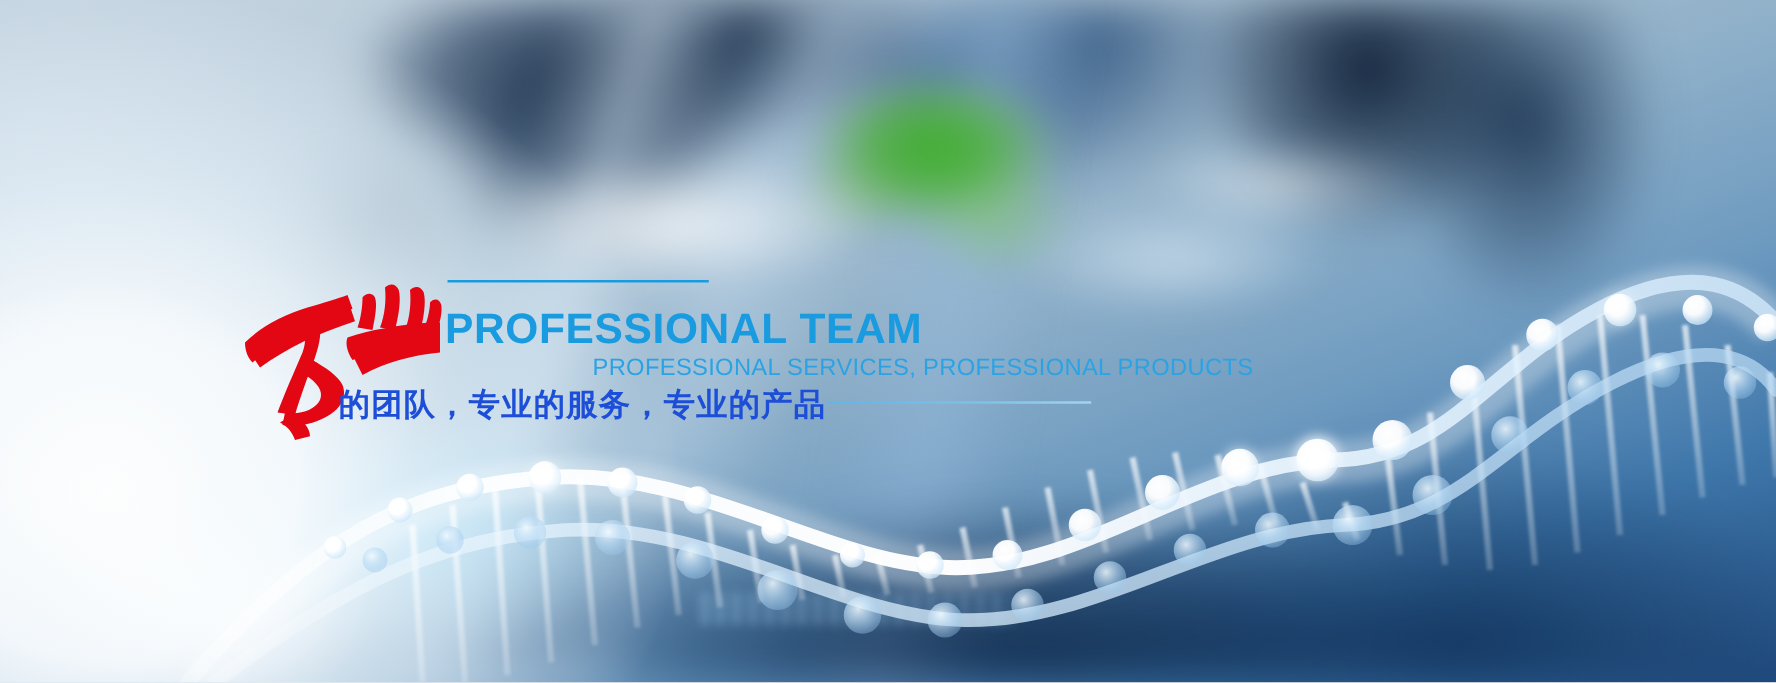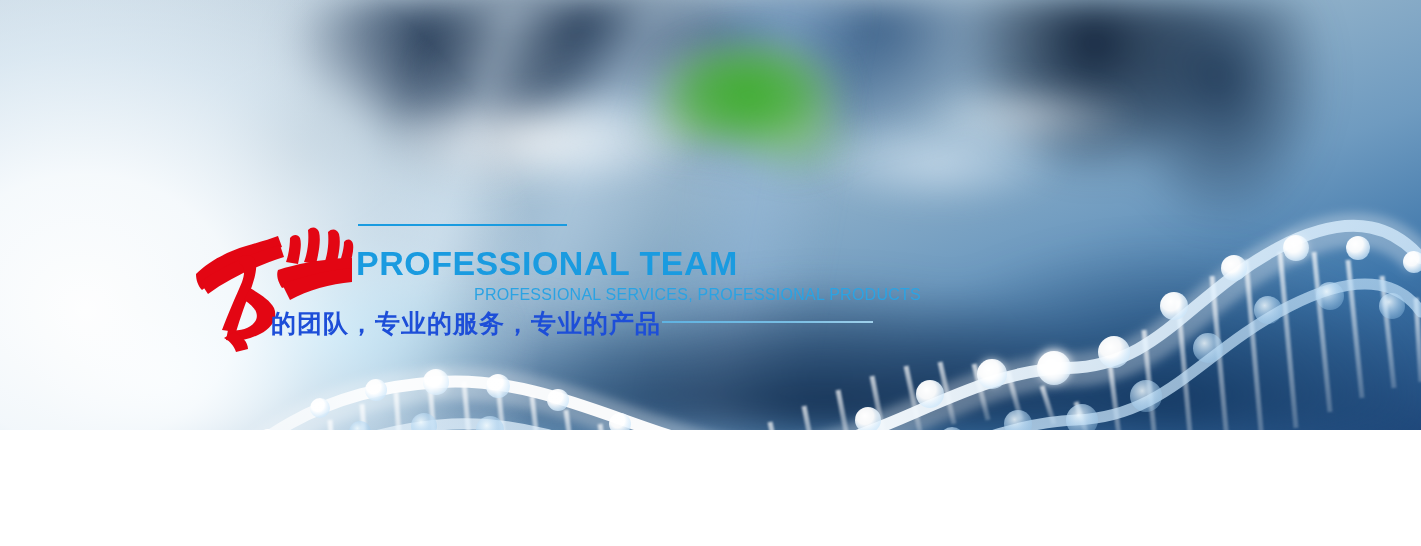--- a/index.html
+++ b/index.html
@@ -7,21 +7,21 @@
   html, body {
     width:1421px; height:546px;
     overflow:hidden;
     background:#ffffff;
     font-family:"Liberation Sans", sans-serif;
   }
 
   .banner {
     position:relative;
     width:1421px;
-    height:430px;
+    height:546px;
     overflow:hidden;
     background:#cfdce6;
   }
 
   
   .bg-layer { position:absolute; inset:0; }
 
   
   .bg-base {
     background:
@@ -136,21 +136,21 @@
     font-weight:bold;
     letter-spacing:0.5px;
     color:#1a9be0;
     line-height:40px;
     white-space:nowrap;
   }
 
   .subhead {
     position:absolute;
     left:474px; top:286px;
-    font-size:16px;
+    font-size:19px;
     font-weight:normal;
     letter-spacing:0.25px;
     color:#2ba3e3;
     line-height:18px;
     white-space:nowrap;
   }
 
   .tagline {
     position:absolute;
     left:271px; top:306px;

